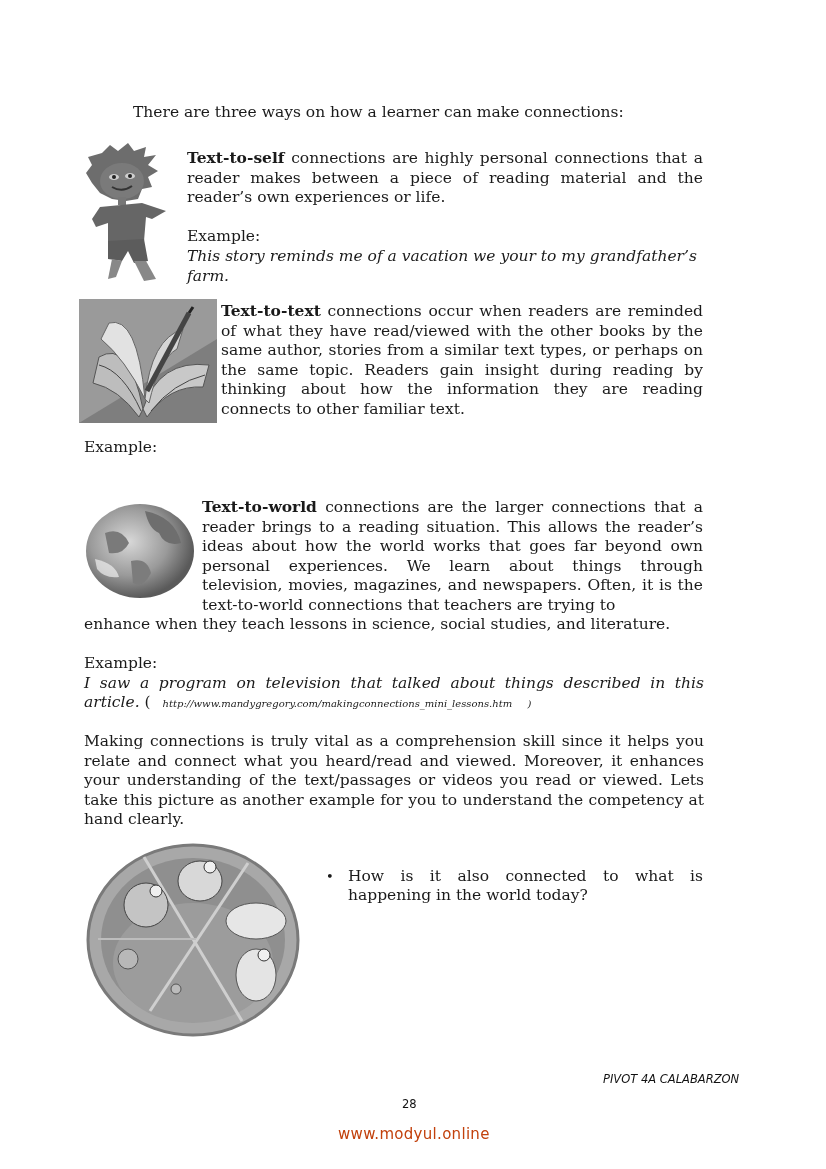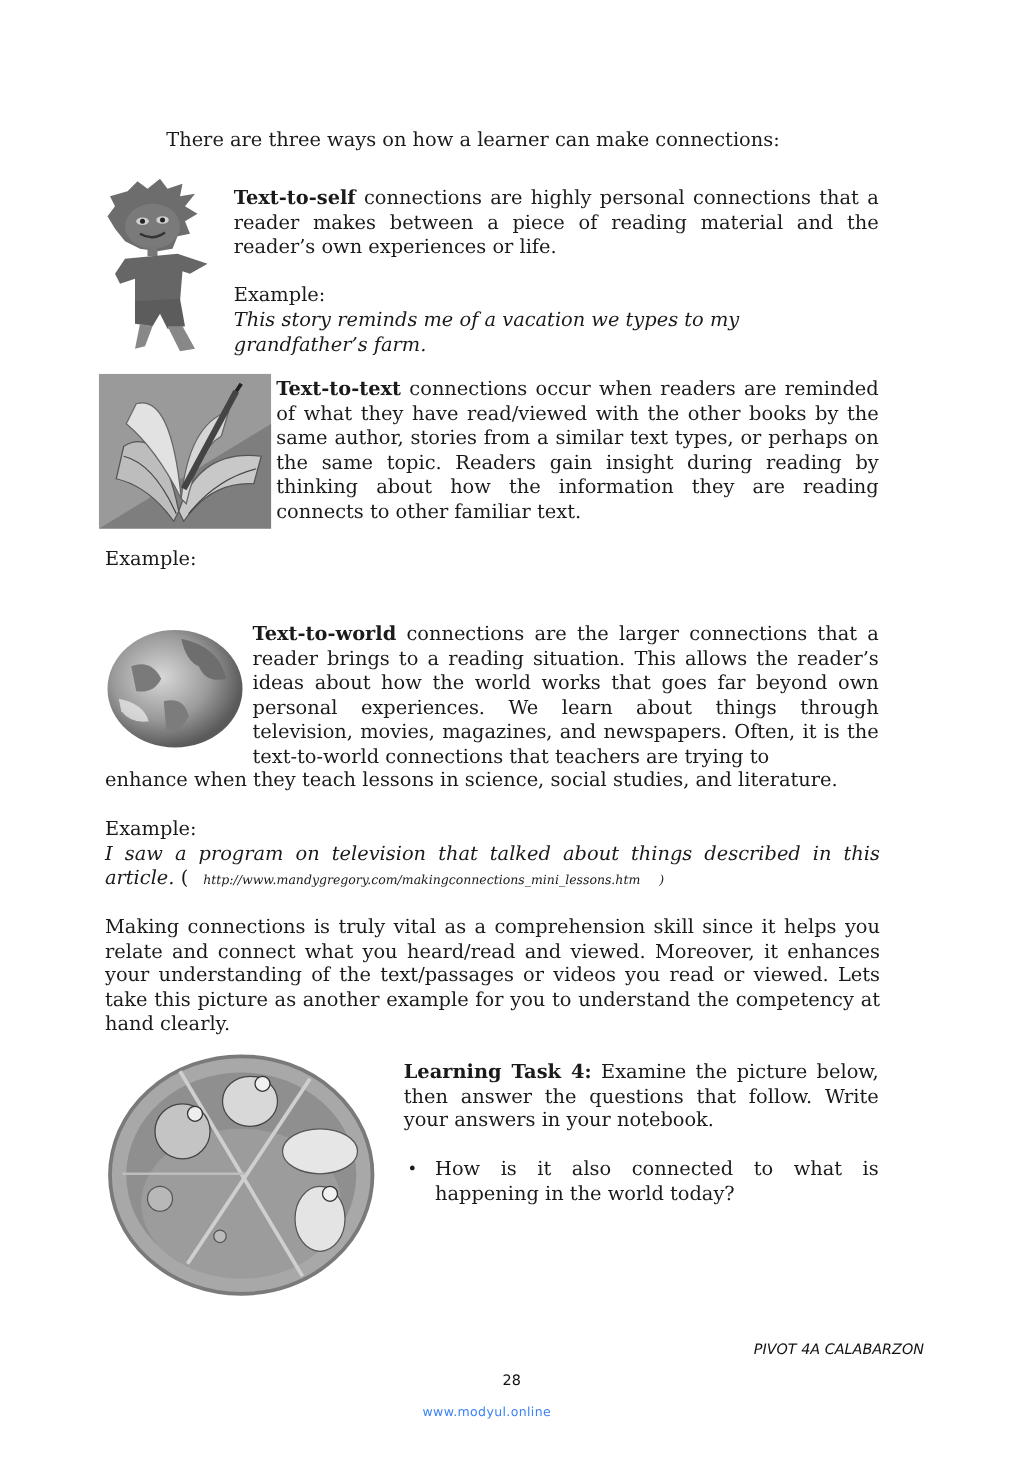--- a/index.html
+++ b/index.html
@@ -24,21 +24,21 @@
   .ex3 { left: 84px; top: 654px; width: 620px; }
   .url { font-size: 10px; font-style: italic; padding-left: 12px; }
   .para { left: 84px; top: 732px; width: 620px; }
   .task { left: 323px; top: 847px; width: 380px; }
   .bullets { list-style: none; margin-top: 19.6px; }
   .bullets li { position: relative; padding-left: 25px; text-align: justify; }
   .bullets li::before { content: "•"; position: absolute; left: 3px; top: 0; font-size: 13px; }
 
   .footer-src { left: 560px; top: 1072px; font-family: "DejaVu Sans", "Liberation Sans", sans-serif; font-style: italic; font-size: 11.5px; color: #111; margin-left: 43px; }
   .pagenum { left: 402px; top: 1097px; font-family: "DejaVu Sans", "Liberation Sans", sans-serif; font-size: 11.5px; color: #111; }
-  .watermark { left: 338px; top: 1125px; font-family: "DejaVu Sans", "Liberation Sans", sans-serif; font-size: 10px; color: #3b82f6; letter-spacing: 0.3px; }
+  .watermark { left: 338px; top: 1125px; font-family: "DejaVu Sans", "Liberation Sans", sans-serif; font-size: 15px; color: #c2410c; letter-spacing: 0.3px; }
 </style>
 </head>
 <body>
 
 <div class="abs intro">There are three ways on how a learner can make connections:</div>
 
 <svg class="abs img-boy" viewBox="0 0 102 140">
   <path d="M20 10 L28 2 L36 8 L46 0 L52 8 L64 4 L62 14 L74 12 L66 22 L76 28 L66 34 L70 44 L60 46 L56 56 L44 58 L30 56 L18 50 L10 40 L4 30 L10 22 L6 14 Z" fill="#6d6d6d"></path>
   <ellipse cx="40" cy="38" rx="22" ry="18" fill="#7a7a7a"></ellipse>
   <ellipse cx="32" cy="34" rx="5" ry="3" fill="#cfcfcf"></ellipse>
@@ -49,21 +49,21 @@
   <rect x="36" y="54" width="8" height="8" fill="#777"></rect>
   <path d="M18 64 L60 60 L84 68 L70 76 L64 74 L62 98 L26 100 L26 80 L14 84 L10 76 Z" fill="#666"></path>
   <path d="M26 98 L62 96 L66 118 L52 120 L46 108 L40 118 L26 116 Z" fill="#5c5c5c"></path>
   <path d="M30 116 L40 118 L34 134 L26 136 Z" fill="#888"></path>
   <path d="M52 118 L64 118 L74 136 L62 138 Z" fill="#888"></path>
 </svg>
 
 <div class="abs txt blk-self">
   <p><b>Text-to-self</b><span> connections are highly personal connections that a reader makes between a piece of reading material and the reader’s own experiences or life.</span></p>
   <p style="margin-top:19.6px">Example:</p>
-  <p class="it" style="text-align:left">This story reminds me of a vacation we types to my grandfather’s farm.</p>
+  <p class="it" style="text-align:left">This story reminds me of a vacation we your to my grandfather’s farm.</p>
 </div>
 
 <svg class="abs img-book" viewBox="0 0 138 124">
   <rect width="138" height="124" fill="#9a9a9a"></rect>
   <polygon points="0,124 138,40 138,124" fill="#7e7e7e"></polygon>
   <path d="M20 58 Q50 40 64 110 L60 118 Q40 90 14 84 Z" fill="#bdbdbd" stroke="#555"></path>
   <path d="M64 110 Q80 60 130 66 L124 88 Q90 86 68 118 Z" fill="#c8c8c8" stroke="#555"></path>
   <path d="M30 24 Q58 16 66 100 Q46 60 22 40 Z" fill="#e2e2e2" stroke="#666"></path>
   <path d="M66 100 Q72 40 104 30 L98 50 Q80 60 70 104 Z" fill="#d6d6d6" stroke="#666"></path>
   <line x1="68" y1="92" x2="110" y2="14" stroke="#444" stroke-width="5"></line>
@@ -118,21 +118,20 @@
   <ellipse cx="60" cy="62" rx="22" ry="22" fill="#c4c4c4" stroke="#444"></ellipse>
   <circle cx="70" cy="48" r="6" fill="#eee" stroke="#333"></circle>
   <ellipse cx="170" cy="78" rx="30" ry="18" fill="#e6e6e6" stroke="#555"></ellipse>
   <ellipse cx="170" cy="132" rx="20" ry="26" fill="#e4e4e4" stroke="#555"></ellipse>
   <circle cx="178" cy="112" r="6" fill="#f0f0f0" stroke="#333"></circle>
   <circle cx="42" cy="116" r="10" fill="#b8b8b8" stroke="#555"></circle>
   <circle cx="90" cy="146" r="5" fill="#bbb" stroke="#555"></circle>
 </svg>
 
 <div class="abs txt task">
-  <p><b>Learning Task 4:</b><span> Examine the picture below, then answer the questions that follow. Write your answers in your notebook.</span></p>
   <ul class="bullets">
     <li>How is it also connected to what is happening in the world today?</li>
   </ul>
 </div>
 
 <div class="abs footer-src">PIVOT 4A CALABARZON</div>
 <div class="abs pagenum">28</div>
 <div class="abs watermark">www.modyul.online</div>
 
 </body></html>

